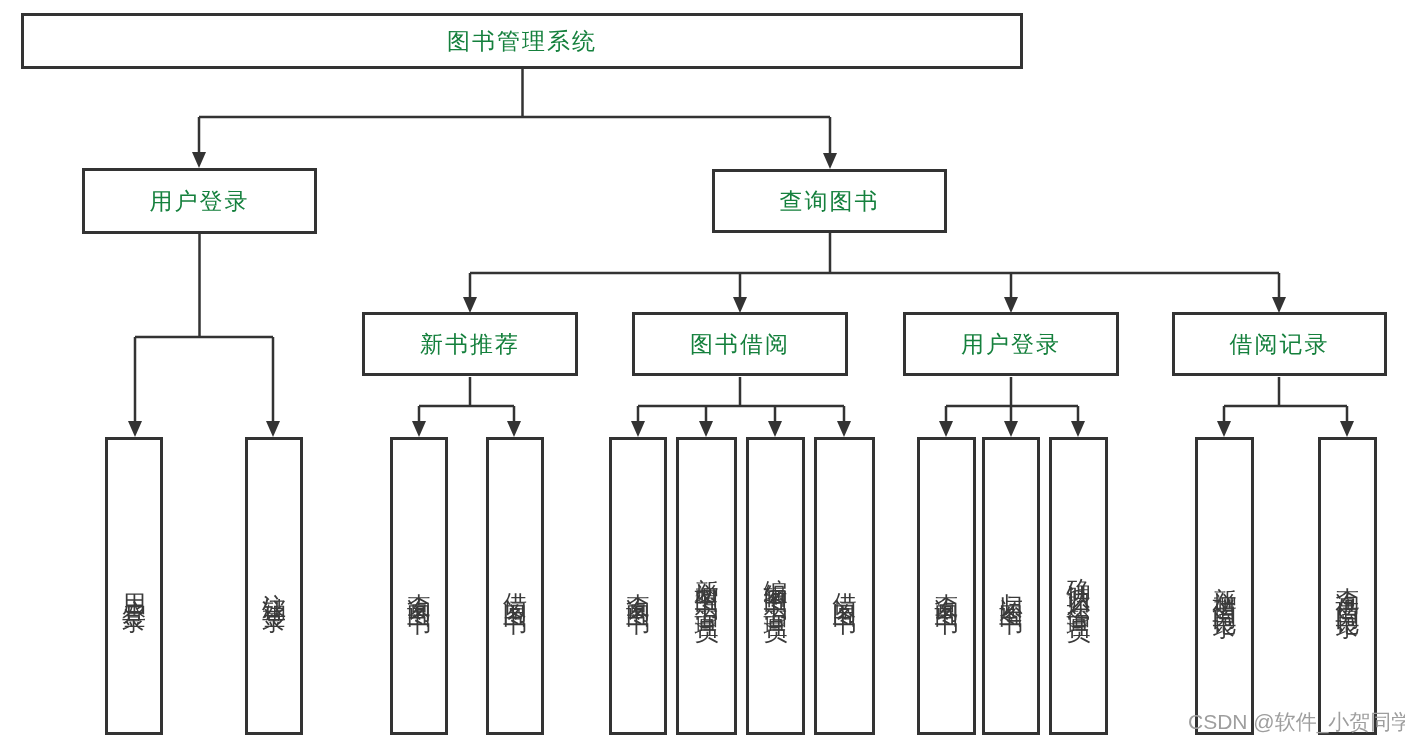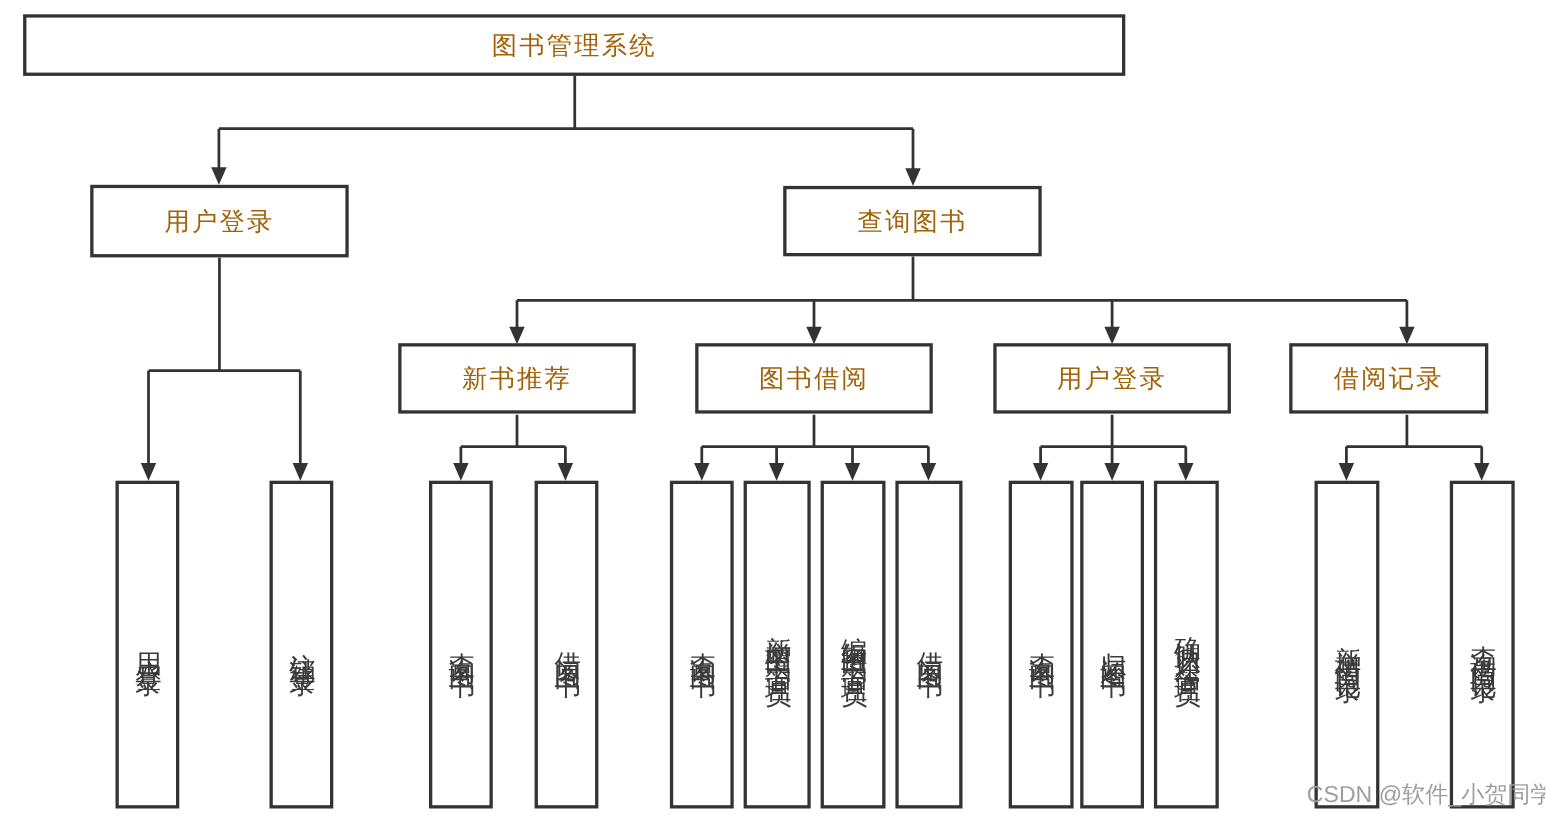--- a/index.html
+++ b/index.html
@@ -24,21 +24,21 @@
   }
   .node {
     position: absolute;
     box-sizing: border-box;
     border: 3px solid #333333;
     background: #ffffff;
     display: flex;
     align-items: center;
     justify-content: center;
     font-size: 23px;
-    color: #a16207;
+    color: #15803d;
     letter-spacing: 2px;
     white-space: nowrap;
     z-index: 2;
   }
   .leaf {
     position: absolute;
     box-sizing: border-box;
     border: 3px solid #333333;
     background: #ffffff;
     top: 437px;
@@ -101,21 +101,21 @@
 
   <div class="node" style="left:362px; top:312px; width:216px; height:64px;">
     <span>新书推荐</span>
   </div>
   <div class="node" style="left:632px; top:312px; width:216px; height:64px;">
     <span>图书借阅</span>
   </div>
   <div class="node" style="left:903px; top:312px; width:216px; height:64px;">
     <span>用户登录</span>
   </div>
-  <div class="node" style="left:1172px; top:312px; width:181px; height:64px;">
+  <div class="node" style="left:1172px; top:312px; width:215px; height:64px;">
     <span>借阅记录</span>
   </div>
 
   <div class="leaf" style="left:105px; width:58px;">
     <span class="vtext">用户登录</span>
   </div>
   <div class="leaf" style="left:245px; width:58px;">
     <span class="vtext">注销登录</span>
   </div>
 

